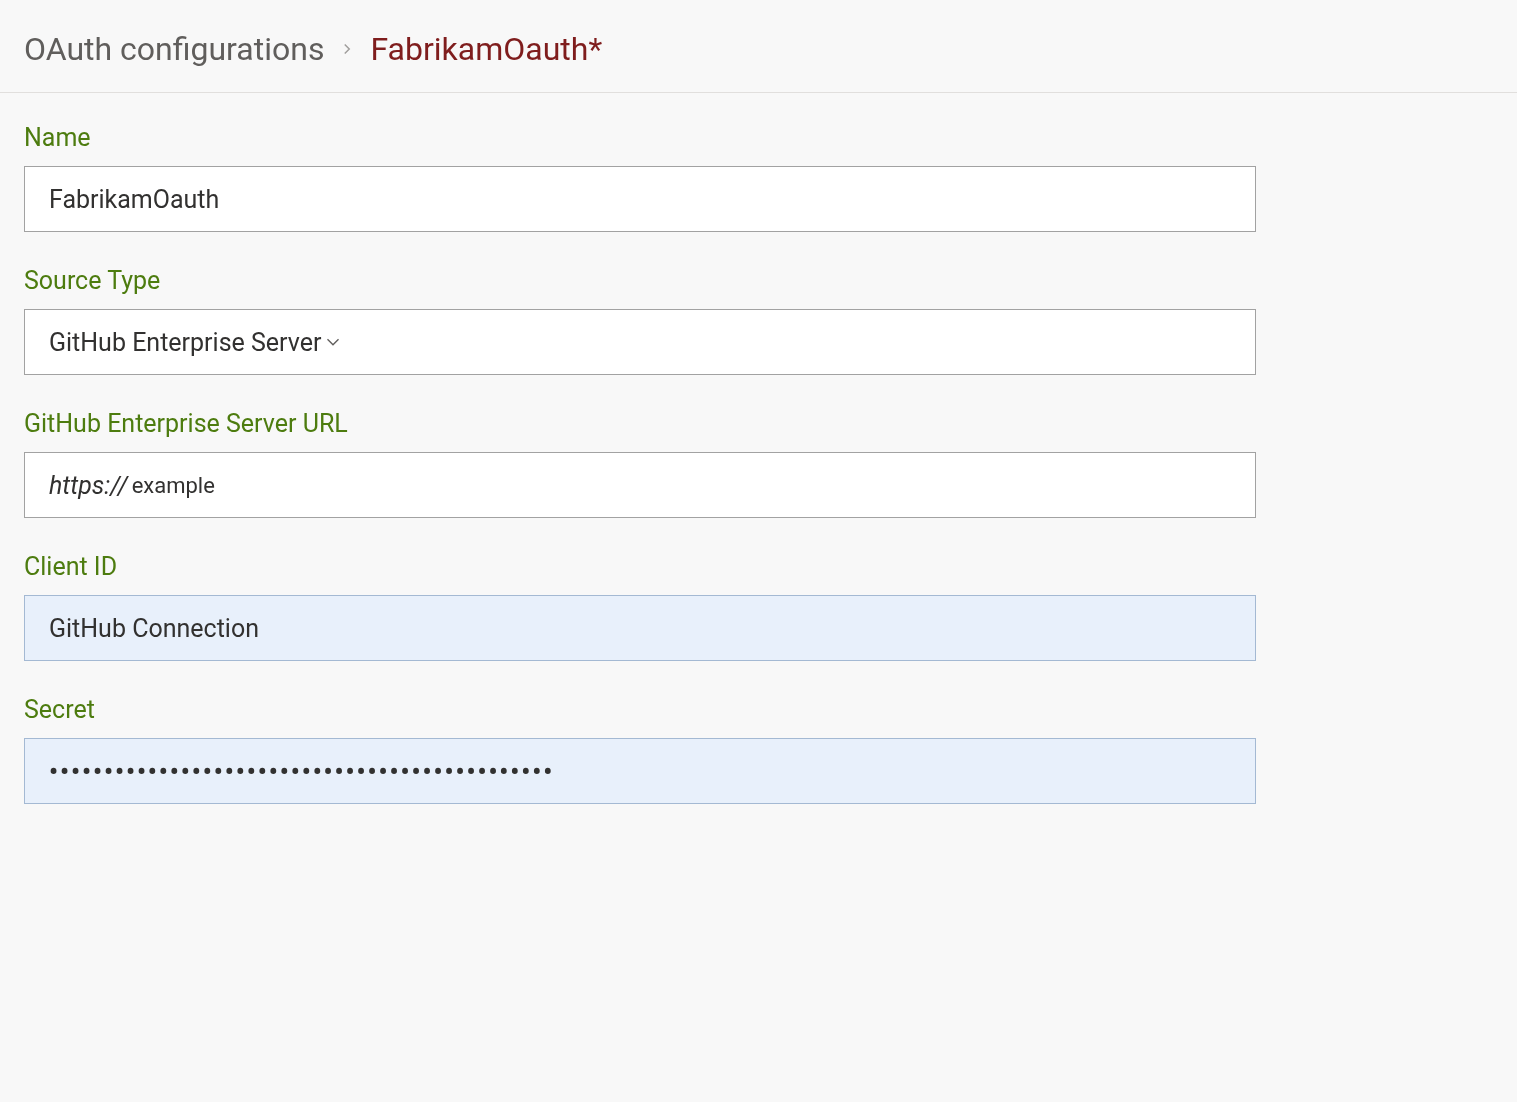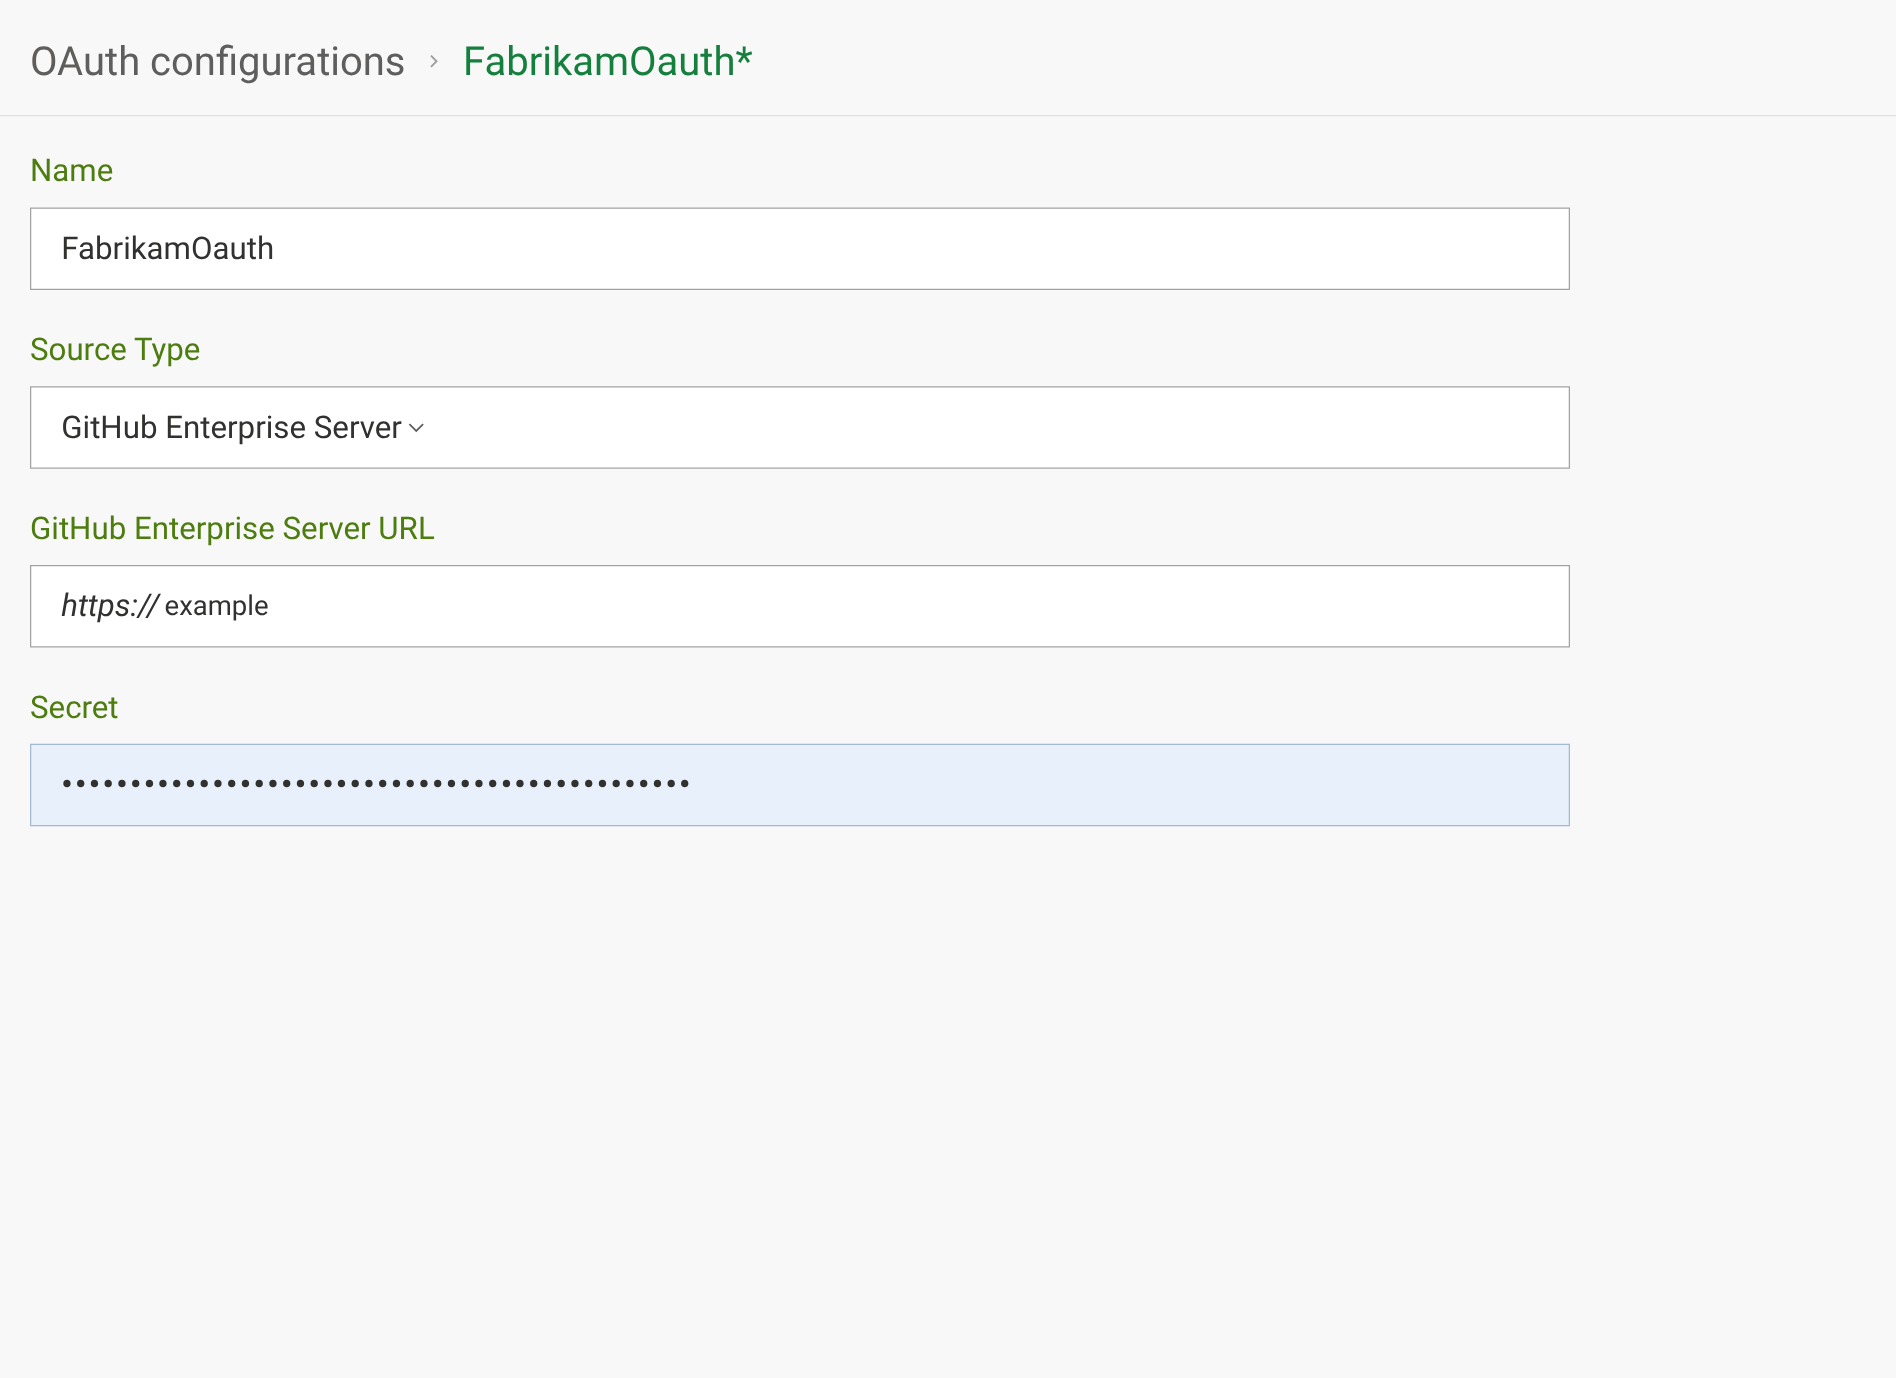--- a/index.html
+++ b/index.html
@@ -21,21 +21,21 @@
       font-weight: 400;
       color: #605e5c;
       padding: 10px 24px 24px 24px;
       border-bottom: 1px solid #e1dfdd;
     }
     .breadcrumb .chevron {
       display: inline-flex;
       align-items: center;
       color: #a19f9d;
     }
-    .breadcrumb .current { color: #15803d; }
+    .breadcrumb .current { color: #7f1d1d; }
     .form {
       padding: 30px 24px 0 24px;
       max-width: 1280px;
     }
     .field-group {
       margin-bottom: 34px;
     }
     .field-label {
       font-size: 25px;
       color: #4d7c0f;
@@ -132,20 +132,26 @@
     </div>
 
     <div class="field-group">
       <label class="field-label">GitHub Enterprise Server URL</label>
       <div class="text-input">
         <span class="url-prefix">https://</span>
         <span class="url-rest">example</span>
       </div>
     </div>
 
+    <div class="field-group">
+      <label class="field-label">Client ID</label>
+      <div class="text-input highlight">
+        <span>GitHub Connection</span>
+      </div>
+    </div>
 
     <div class="field-group">
       <label class="field-label">Secret</label>
       <div class="text-input highlight">
         <span class="secret-dots">••••••••••••••••••••••••••••••••••••••••••••••</span>
       </div>
     </div>
 
 
   </div>

